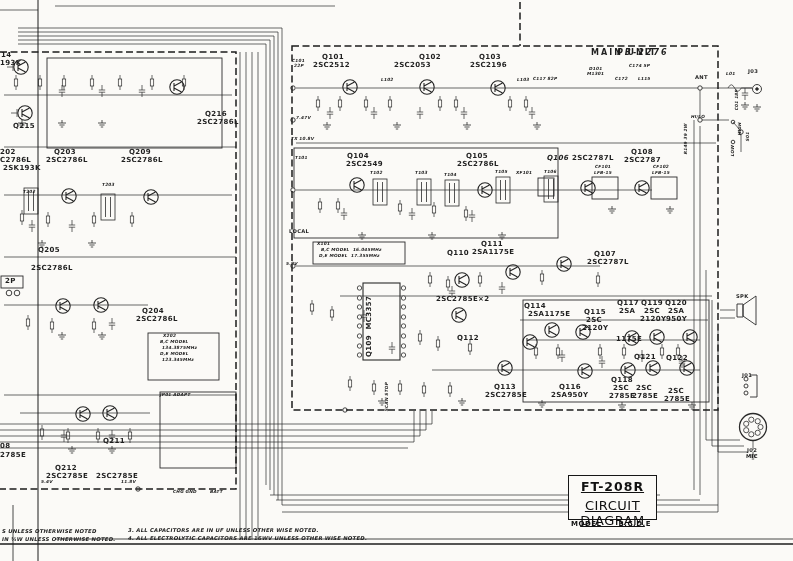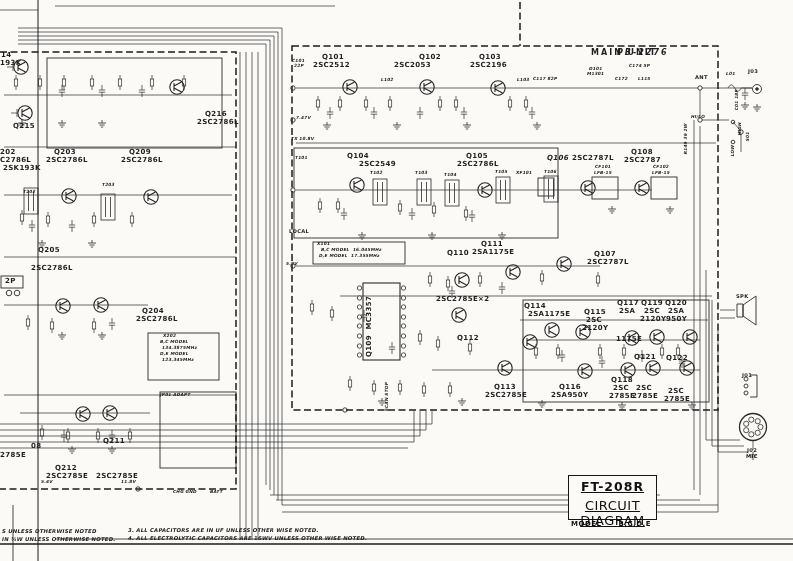--- a/index.html
+++ b/index.html
@@ -307,21 +307,21 @@
   <div>
       <span class="lb d" style="left: 591px; top: 49px;">MAIN UNIT</span>
       <span class="lb d" style="left: 617px; top: 49px; font-style: italic;">PB-2276</span>
       <span class="lb b" style="left: 322px; top: 54px;">Q101</span>
       <span class="lb b" style="left: 313px; top: 62px;">2SC2512</span>
       <span class="lb b" style="left: 402px; top: 54px; margin-left: 17px;">Q102</span>
       <span class="lb b" style="left: 394px; top: 62px;">2SC2053</span>
       <span class="lb b" style="left: 479px; top: 54px;">Q103</span>
       <span class="lb b" style="left: 470px; top: 62px;">2SC2196</span>
       <span class="lb b" style="left: 347px; top: 153px;">Q104</span>
-      <span class="lb b" style="left: 359px; top: 161px; text-align: center;">2SC2549</span>
+      <span class="lb b" style="left: 346px; top: 161px; text-align: center;">2SC2549</span>
       <span class="lb b" style="left: 466px; top: 153px;">Q105</span>
       <span class="lb b" style="left: 457px; top: 161px;">2SC2786L</span>
       <span class="lb b" style="left: 547px; top: 155px; font-style: italic;">Q106</span>
       <span class="lb b" style="left: 572px; top: 155px;">2SC2787L</span>
       <span class="lb b" style="left: 631px; top: 149px;">Q108</span>
       <span class="lb b" style="left: 624px; top: 157px;">2SC2787</span>
       <span class="lb b" style="left: 594px; top: 251px;">Q107</span>
       <span class="lb b" style="left: 587px; top: 259px;">2SC2787L</span>
       <span class="lb b" style="left: 447px; top: 250px;">Q110</span>
       <span class="lb b" style="left: 481px; top: 241px;">Q111</span>
@@ -369,21 +369,21 @@
       <span class="lb b" style="left: 205px; top: 111px;">Q216</span>
       <span class="lb b" style="left: 197px; top: 119px;">2SC2786L</span>
       <span class="lb b" style="left: 38px; top: 247px;">Q205</span>
       <span class="lb b" style="left: 31px; top: 265px;">2SC2786L</span>
       <span class="lb b" style="left: 142px; top: 308px;">Q204</span>
       <span class="lb b" style="left: 136px; top: 316px;">2SC2786L</span>
       <span class="lb b" style="left: 55px; top: 465px;">Q212</span>
       <span class="lb b" style="left: 46px; top: 473px;">2SC2785E</span>
       <span class="lb b" style="left: 103px; top: 438px;">Q211</span>
       <span class="lb b" style="left: 96px; top: 473px;">2SC2785E</span>
-      <span class="lb b" style="left: 0px; top: 443px; padding-left: 31px;">08</span>
+      <span class="lb b" style="left: 0px; top: 443px;">08</span>
       <span class="lb b" style="left: 0px; top: 452px;">2785E</span>
       <span class="lb b" style="left: 5px; top: 278px;">2P</span>
       <span class="lb s" style="left: 695px; top: 75px;">ANT</span>
       <span class="lb x" style="left: 726px; top: 72px;">L01</span>
       <span class="lb s" style="left: 748px; top: 69px;">J03</span>
       <span class="lb x" style="left: 739px; top: 106px; transform: rotate(-90deg);">C01 18P</span>
       <span class="lb x" style="left: 691px; top: 115px;">HI/LO</span>
       <span class="lb x" style="left: 742px; top: 131px; transform: rotate(-90deg);">HIGH</span>
       <span class="lb x" style="left: 750px; top: 137px; transform: rotate(-90deg);">S01</span>
       <span class="lb x" style="left: 735px; top: 152px; transform: rotate(-90deg);">LOW</span>

